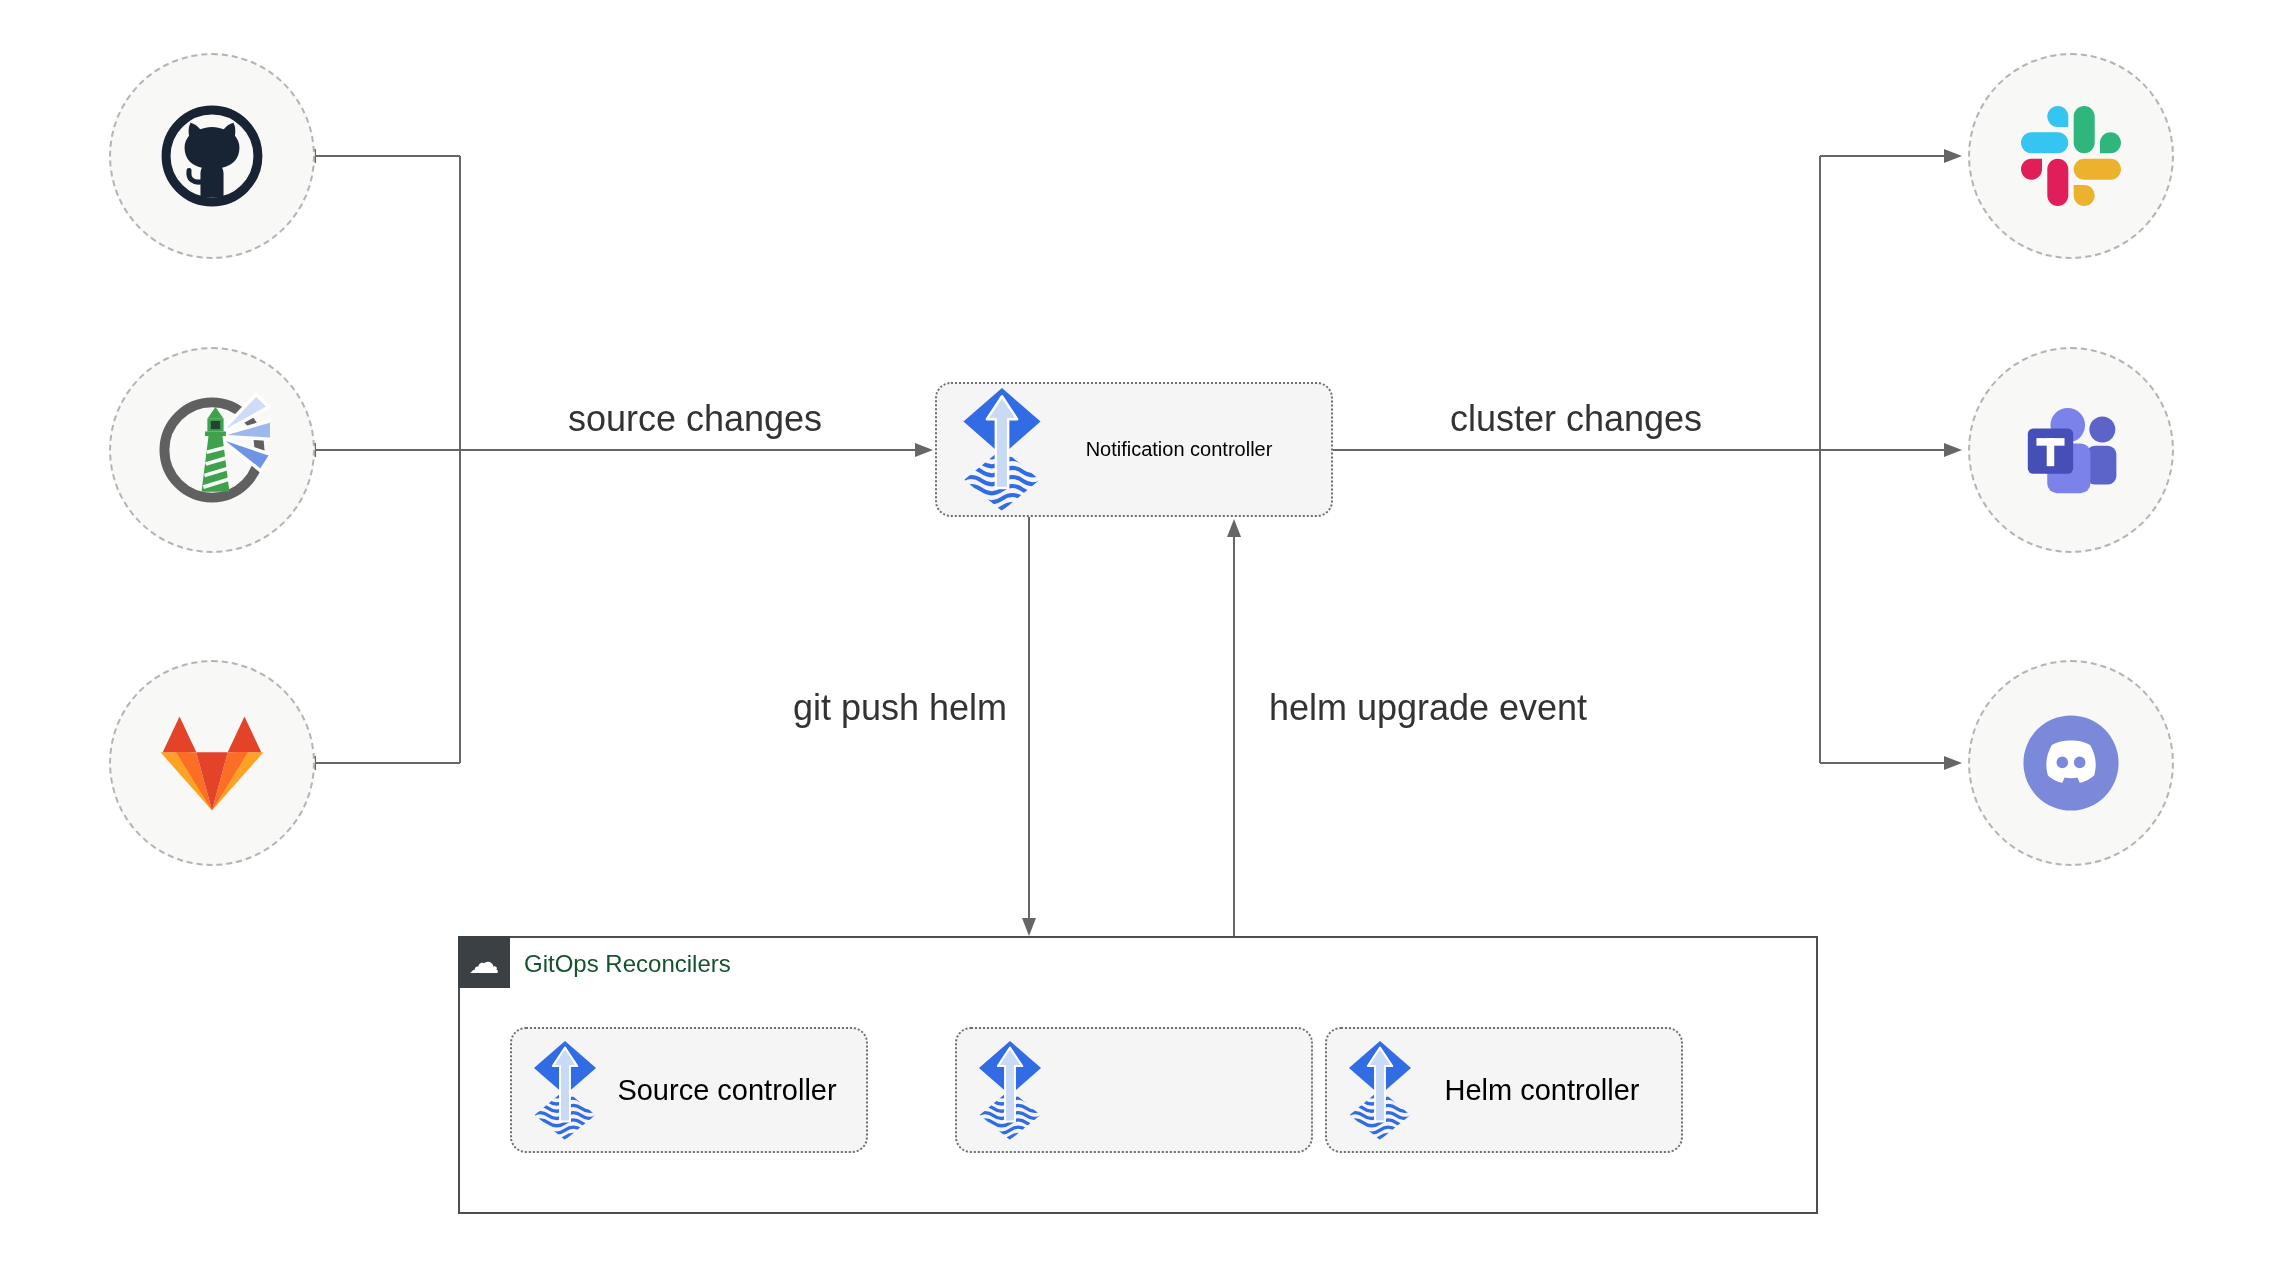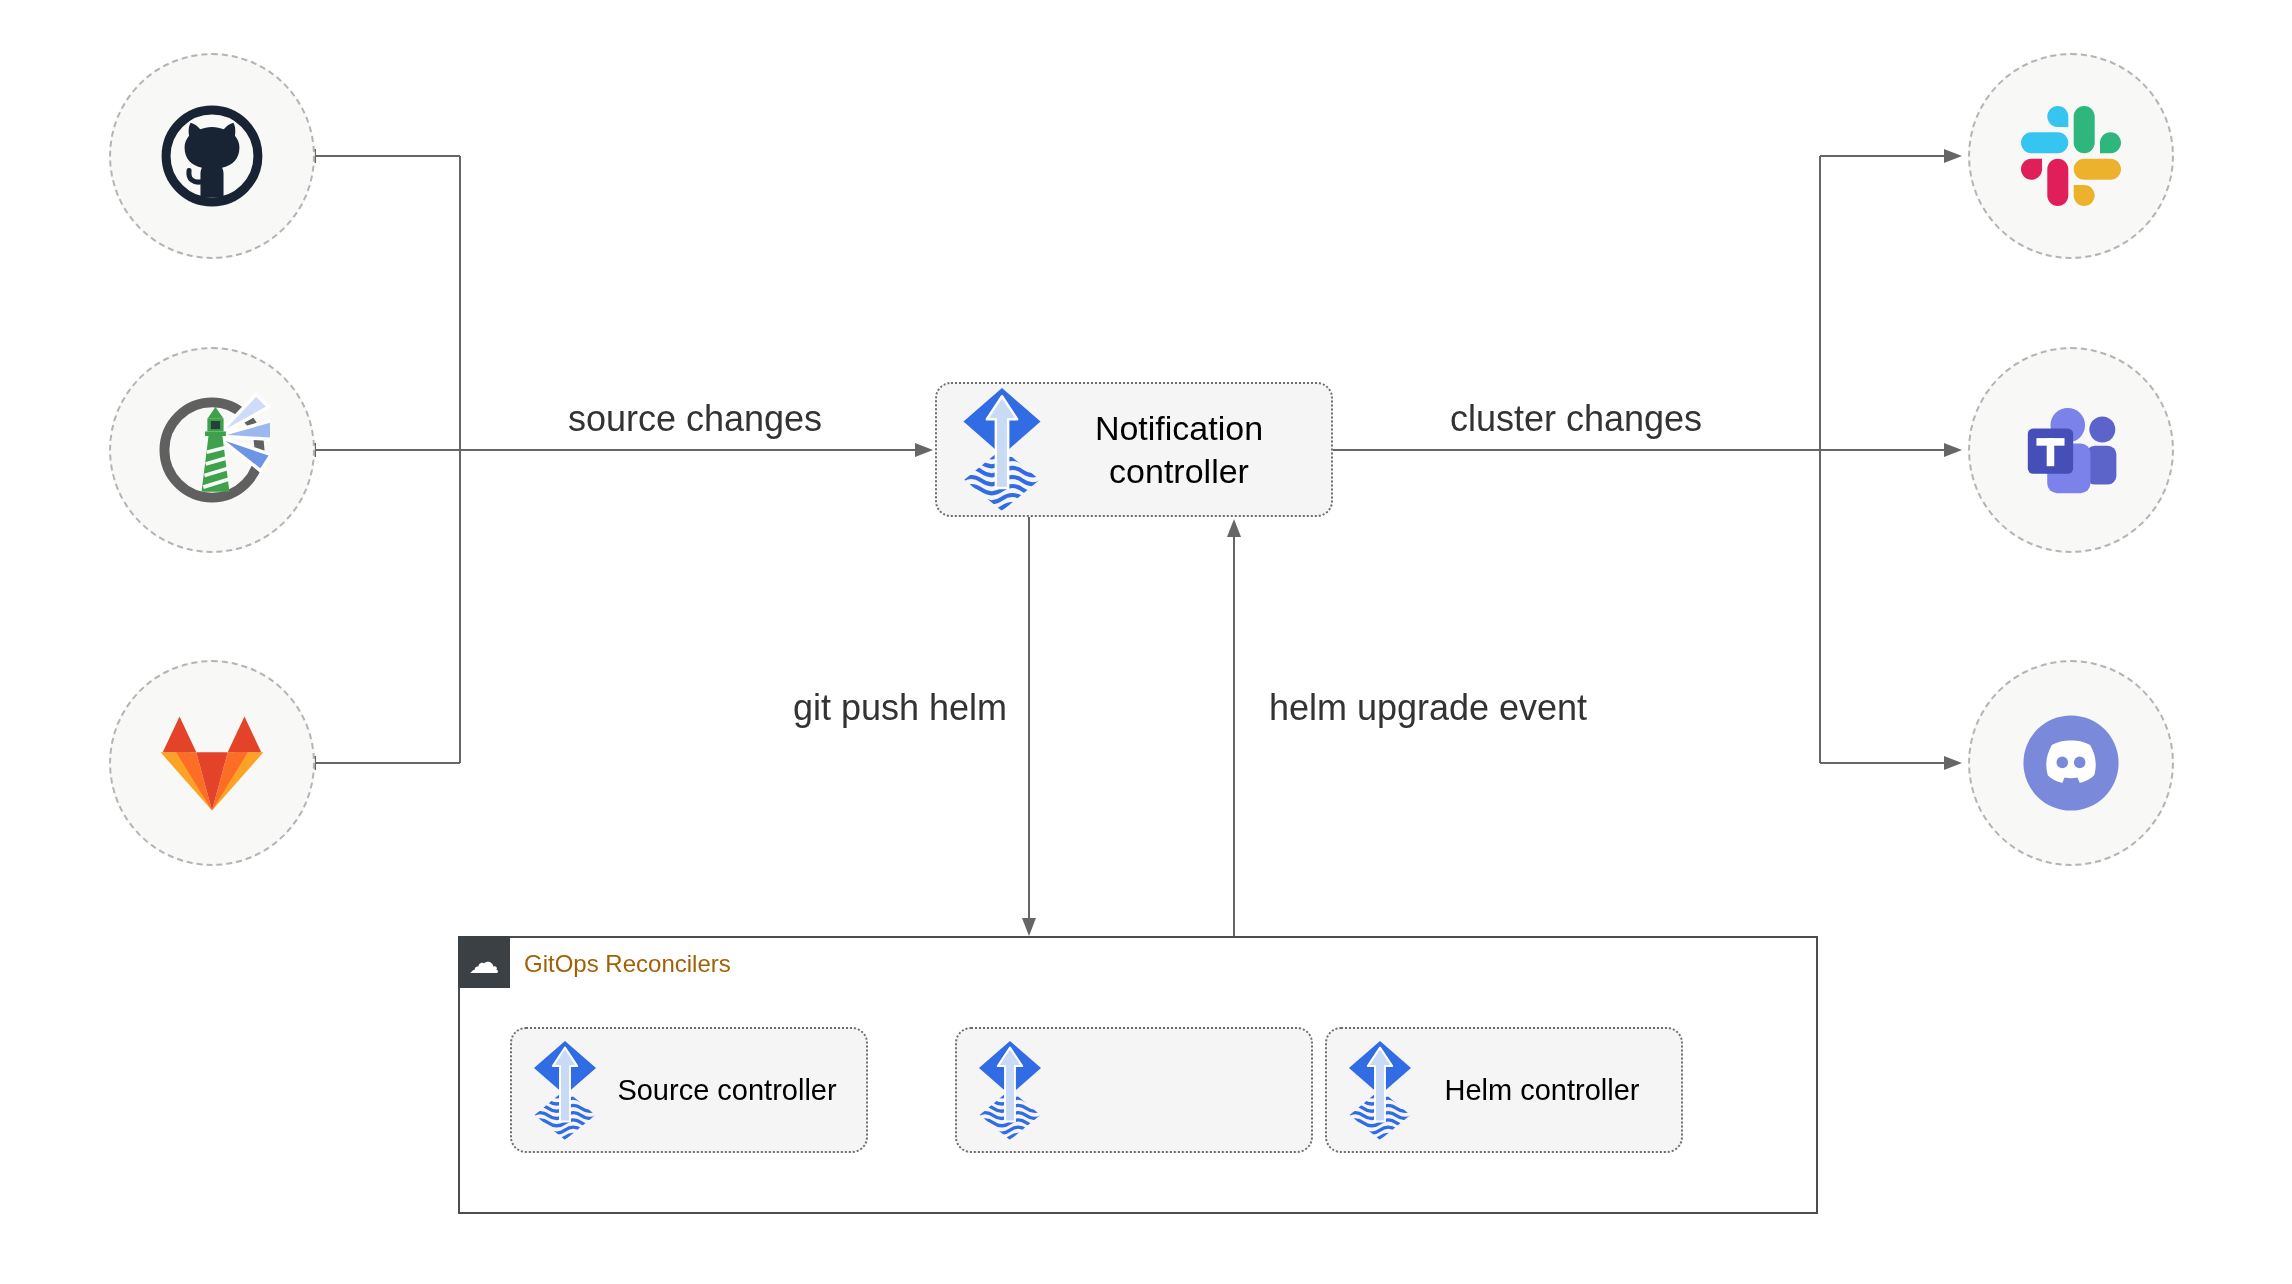--- a/index.html
+++ b/index.html
@@ -8,32 +8,32 @@
   svg.wires{position:absolute;left:0;top:0;width:2292px;height:1284px;}
 
   
   .svc{position:absolute;width:206px;height:206px;border-radius:50%;
        border:2px dashed #b4b4b4;background:#f8f8f6;box-sizing:border-box;
        display:flex;align-items:center;justify-content:center;}
 
   
   .node{position:absolute;border:2px dotted #6e6e6e;border-radius:16px;background:#f5f5f5;
         box-sizing:border-box;display:flex;align-items:center;}
-  .node .label{flex:1;text-align:center;font-size:34px;color:#000;line-height:1.25;}
+  .node .label{flex:1;text-align:center;font-size:20px;color:#000;line-height:1.25;}
   .notif{left:935px;top:382px;width:398px;height:135px;padding:0 16px 0 24px;}
   .ctrl{top:1027px;width:358px;height:126px;padding:0 10px 0 20px;}
   .ctrl .label{font-size:29px;}
 
   
   .group{position:absolute;left:458px;top:936px;width:1360px;height:278px;
          border:2px solid #4d4d4d;background:#ffffff;box-sizing:border-box;}
   .group-tab{position:absolute;left:-2px;top:-2px;width:52px;height:52px;background:#3b4045;
              color:#fff;display:flex;align-items:center;justify-content:center;
              font-size:31px;line-height:1;}
-  .group-label{position:absolute;left:64px;top:12px;font-size:24px;color:#a16207;white-space:nowrap;}
+  .group-label{position:absolute;left:64px;top:12px;font-size:24px;color:#14532d;white-space:nowrap;}
 
   .edge-label{position:absolute;font-size:36px;color:#333;white-space:nowrap;
               transform:translate(-50%,-50%);}
 
   .flux-lg{width:82px;height:123px;}
   .flux-sm{width:66px;height:99px;}
   .hidden-defs{position:absolute;width:0;height:0;overflow:hidden;}
 </style>
 </head>
 <body>

